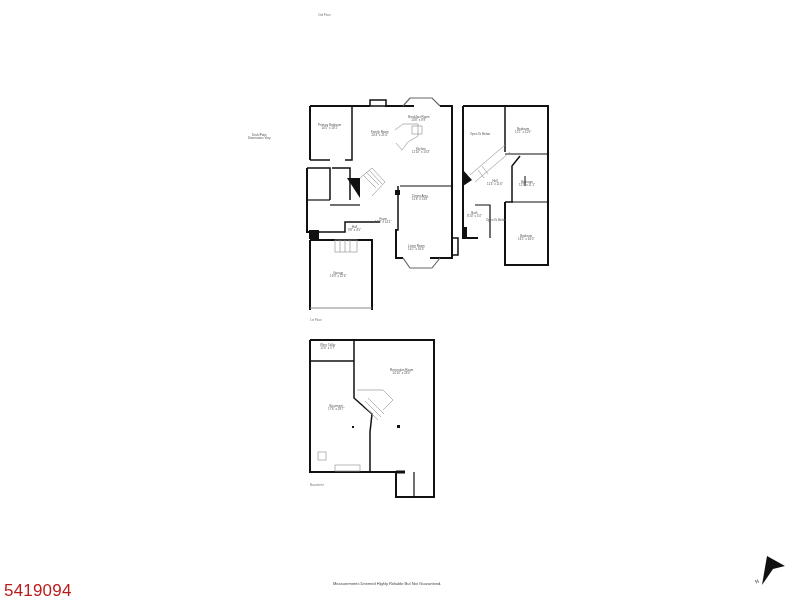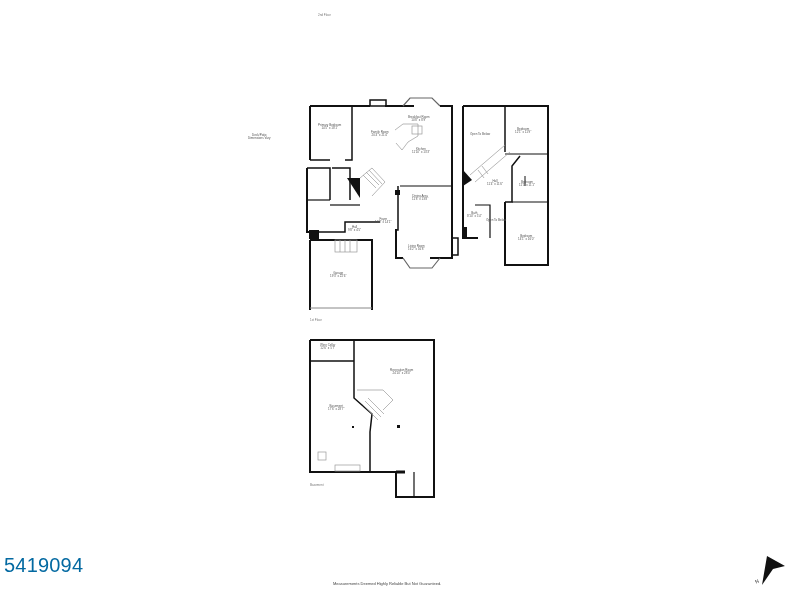--- a/index.html
+++ b/index.html
@@ -1,20 +1,20 @@
 <!DOCTYPE html>
 <html><head>
 <meta charset="utf-8">
 <style>
   html, body { margin: 0; padding: 0; background: #ffffff; }
   body { width: 800px; height: 600px; position: relative; overflow: hidden; font-family: "Liberation Sans", sans-serif; color: #333; }
   .abs { position: absolute; }
   .tiny { font-size: 3px; line-height: 3.4px; color: #555; text-align: center; white-space: nowrap; }
   .floor-label { font-size: 3px; color: #777; white-space: nowrap; }
-  .listing-id { left: 4px; top: 554px; font-size: 20px; color: #0369a1; letter-spacing: 0.2px; }
+  .listing-id { left: 4px; top: 581px; font-size: 17px; color: #b91c1c; letter-spacing: 0.2px; }
   .disclaimer { left: 333px; top: 581px; font-size: 4px; color: #444; white-space: nowrap; }
   svg { position: absolute; left: 0; top: 0; }
 </style>
 </head>
 <body>
 
 <svg width="800" height="600" viewBox="0 0 800 600">
 
   <g fill="none" stroke="#111" stroke-width="2">
 

